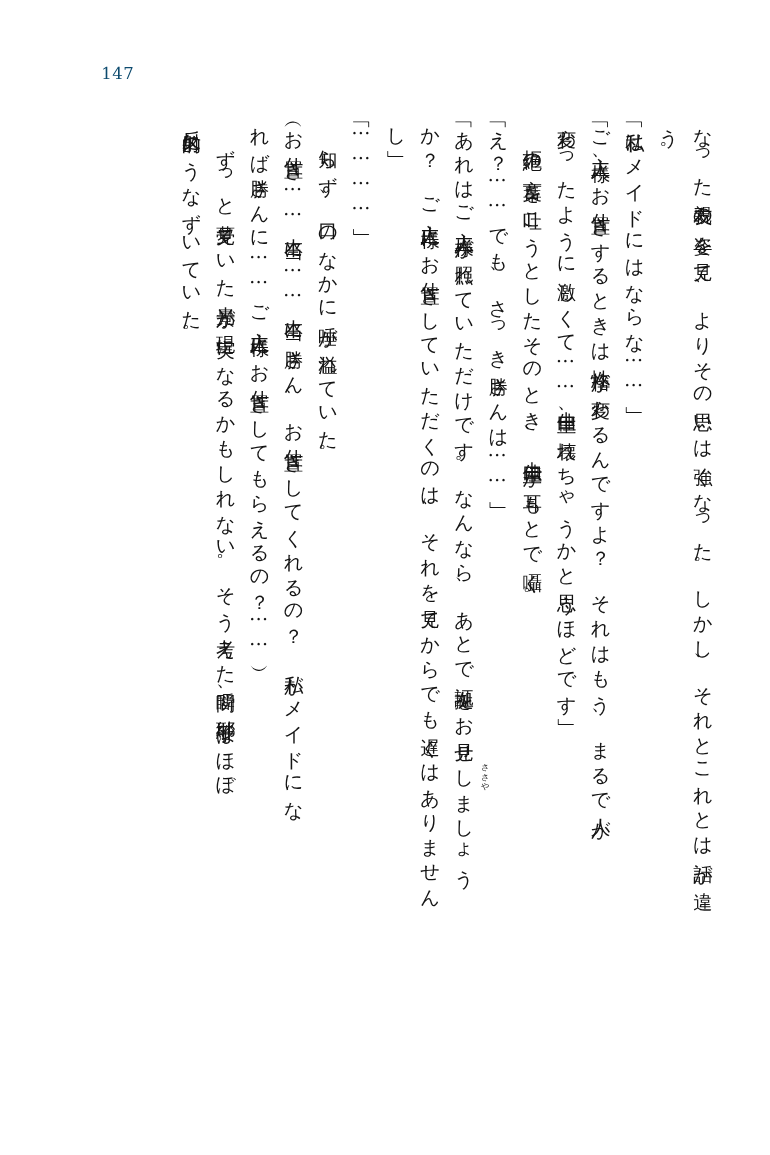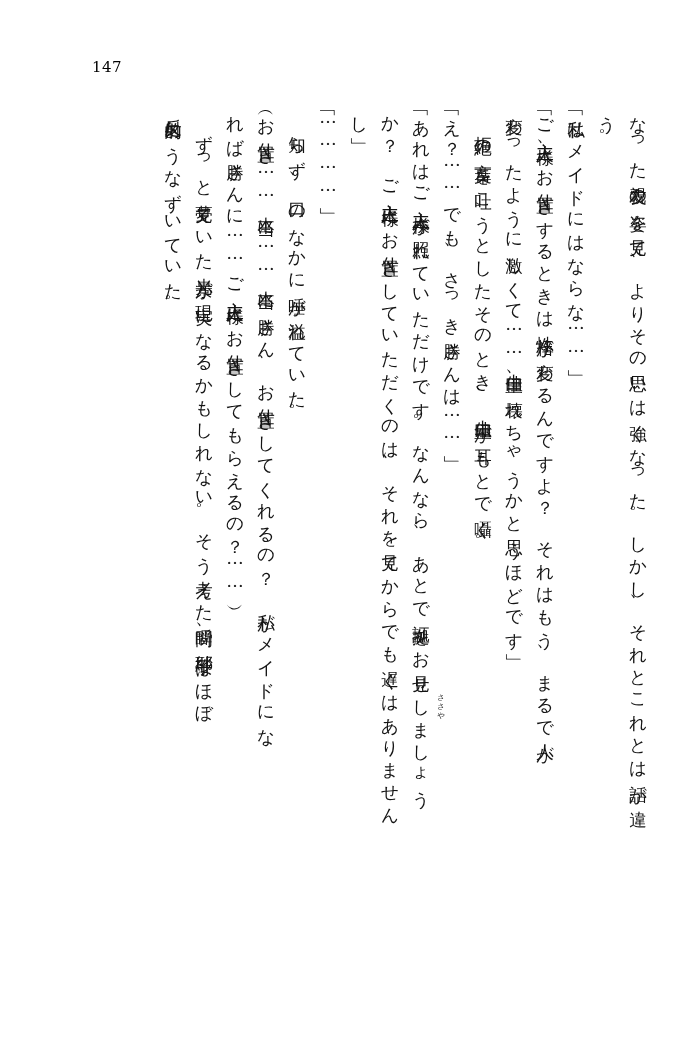--- a/index.html
+++ b/index.html
@@ -21,21 +21,21 @@
     box-sizing: border-box;
     background: #ffffff;
   }
   .page-number {
     position: absolute;
     top: 58px;
     left: 92px;
     font-size: 15px;
     letter-spacing: 0.5px;
     font-family: "DejaVu Serif", "Liberation Serif", serif;
-    color: #000000;
+    color: #0c4a6e;
   }
   .text-block {
     position: absolute;
     top: 104px;
     left: 46px;
     width: 600px;
     height: 905px;
     display: flex;
     flex-direction: row-reverse;
     align-items: flex-start;

